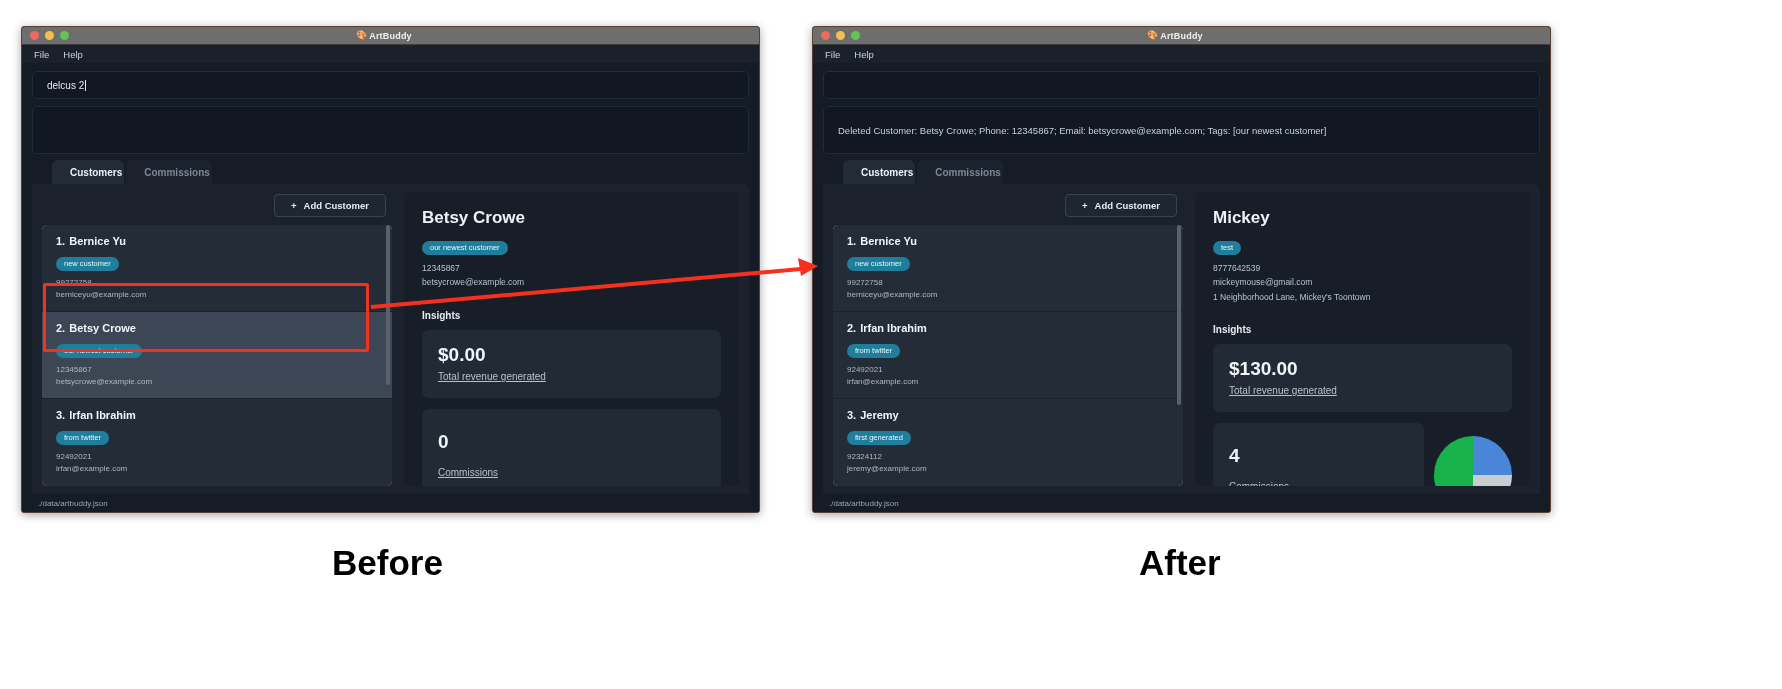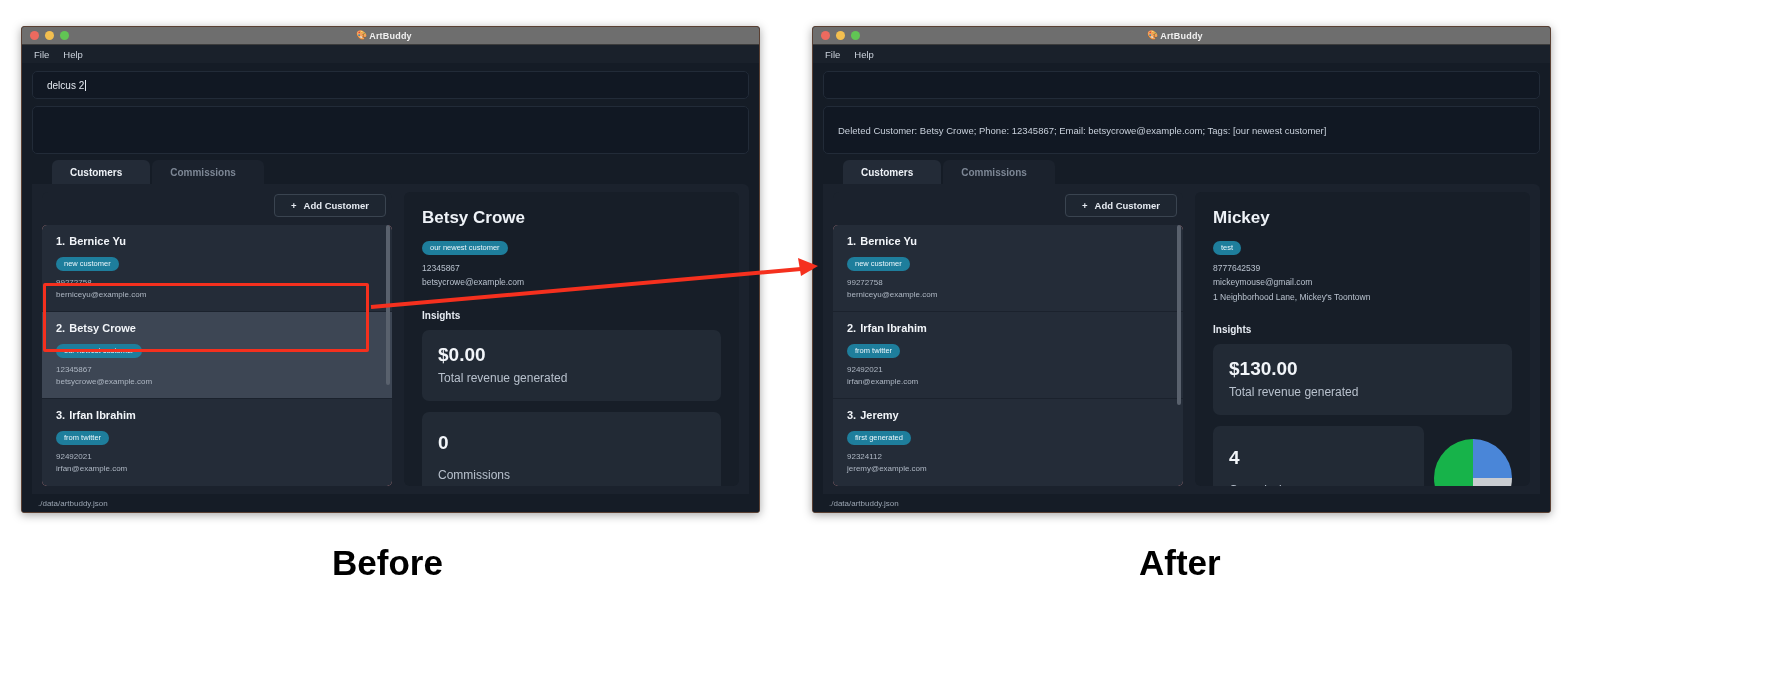--- a/index.html
+++ b/index.html
@@ -80,21 +80,21 @@
     display: flex; align-items: center;
     padding: 0 14px;
     font-size: 9.5px; color: #c8d0db;
     margin-bottom: 6px;
   }
 
   
   .tabs { display: flex; align-items: flex-end; padding-left: 20px; gap: 2px; }
   .tab {
     font-size: 10px; font-weight: bold;
-    padding: 7px 28px 6px 18px;
+    padding: 7px 2px 6px 18px;
     border-radius: 6px 6px 0 0;
     color: #7d8795;
     background: #1b222d;
   }
   .tab.active { background: #232b37; color: #eef2f7; }
 
   .panes {
     display: flex; gap: 12px;
     background: #1b222d;
     border-radius: 0 6px 0 0;
@@ -167,21 +167,21 @@
   .detail-name { font-size: 17px; font-weight: bold; color: #eef2f7; margin-bottom: 8px; }
   .detail-meta { font-size: 8.5px; color: #b9c2ce; line-height: 1.7; }
   .insights-hd { font-size: 10px; font-weight: bold; color: #e6ebf2; margin: 20px 0 9px 0; }
   .insight-card {
     background: #222a35;
     border-radius: 7px;
     padding: 14px 16px 16px 16px;
     margin-bottom: 11px;
   }
   .insight-val { font-size: 19px; font-weight: bold; color: #f2f5f9; }
-  .insight-label { font-size: 12px; color: #b8c1cd; margin-top: 5px; }
+  .insight-label { font-size: 10px; color: #b8c1cd; margin-top: 5px; text-decoration: underline; }
   .insight-row { display: flex; align-items: center; gap: 10px; }
   .insight-card.wide { flex: 1; height: 93px; display: flex; flex-direction: column; justify-content: center; }
   .insight-card.wide .insight-label { margin-top: 14px; }
   .pie { flex: 0 0 78px; height: 78px; border-radius: 50%; }
 
   .statusbar {
     background: #151c26;
     height: 18px;
     display: flex; align-items: center;
     padding: 0 16px;

